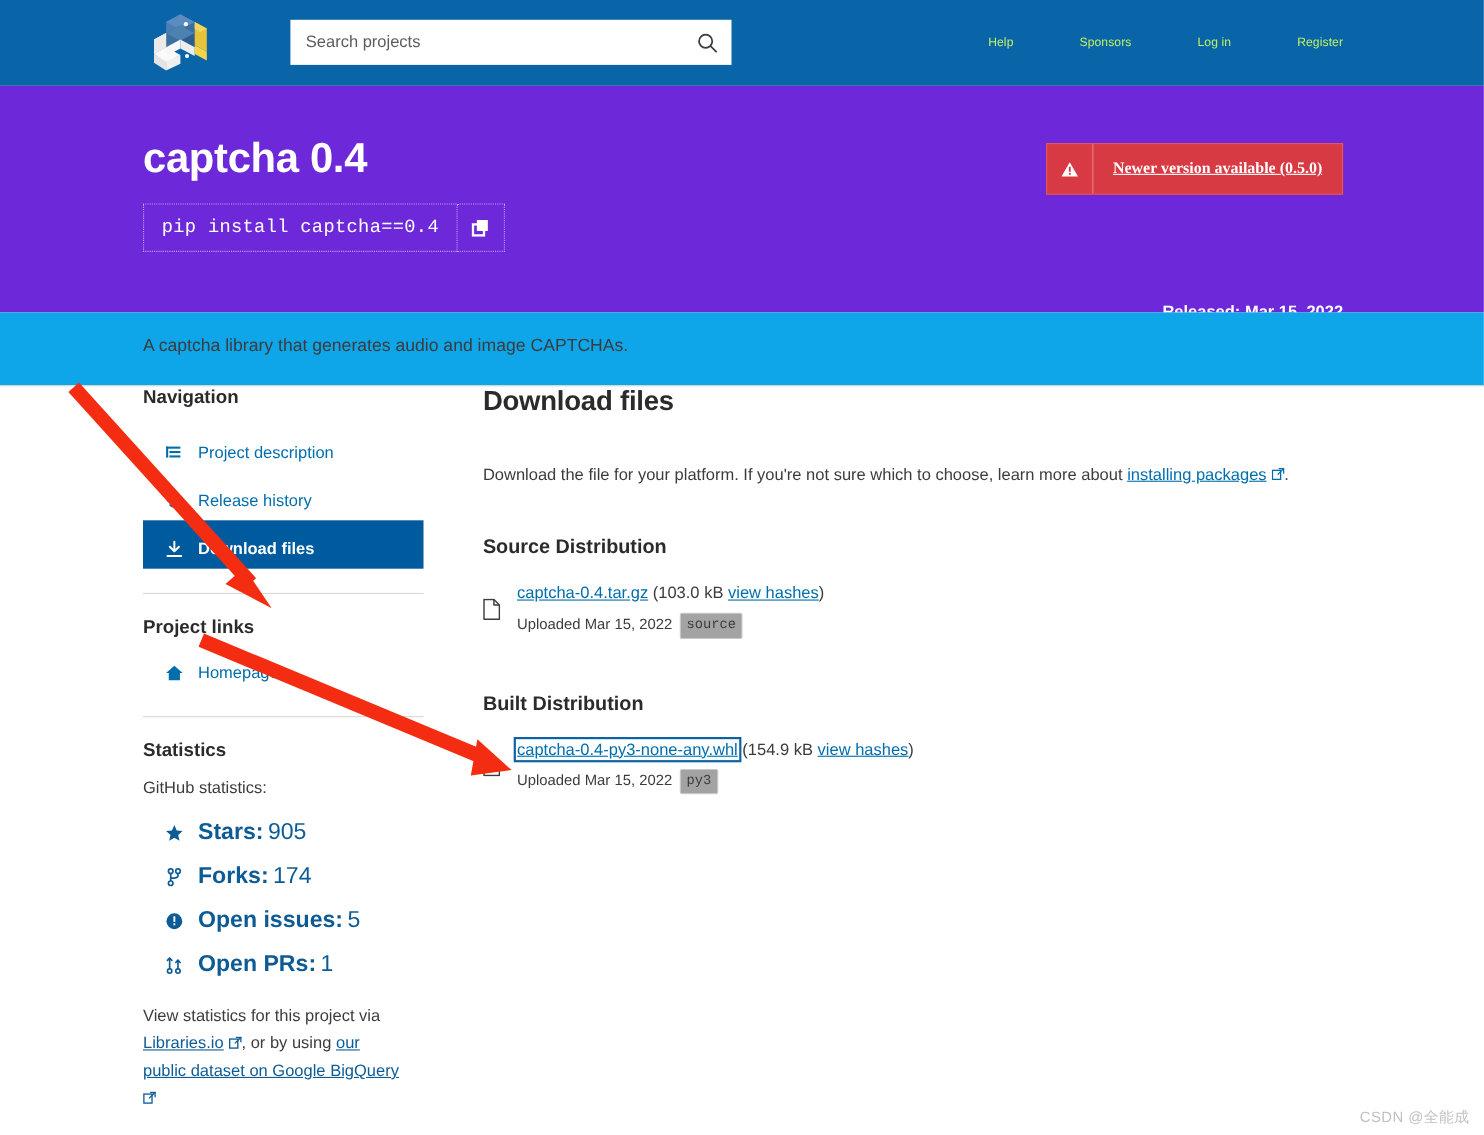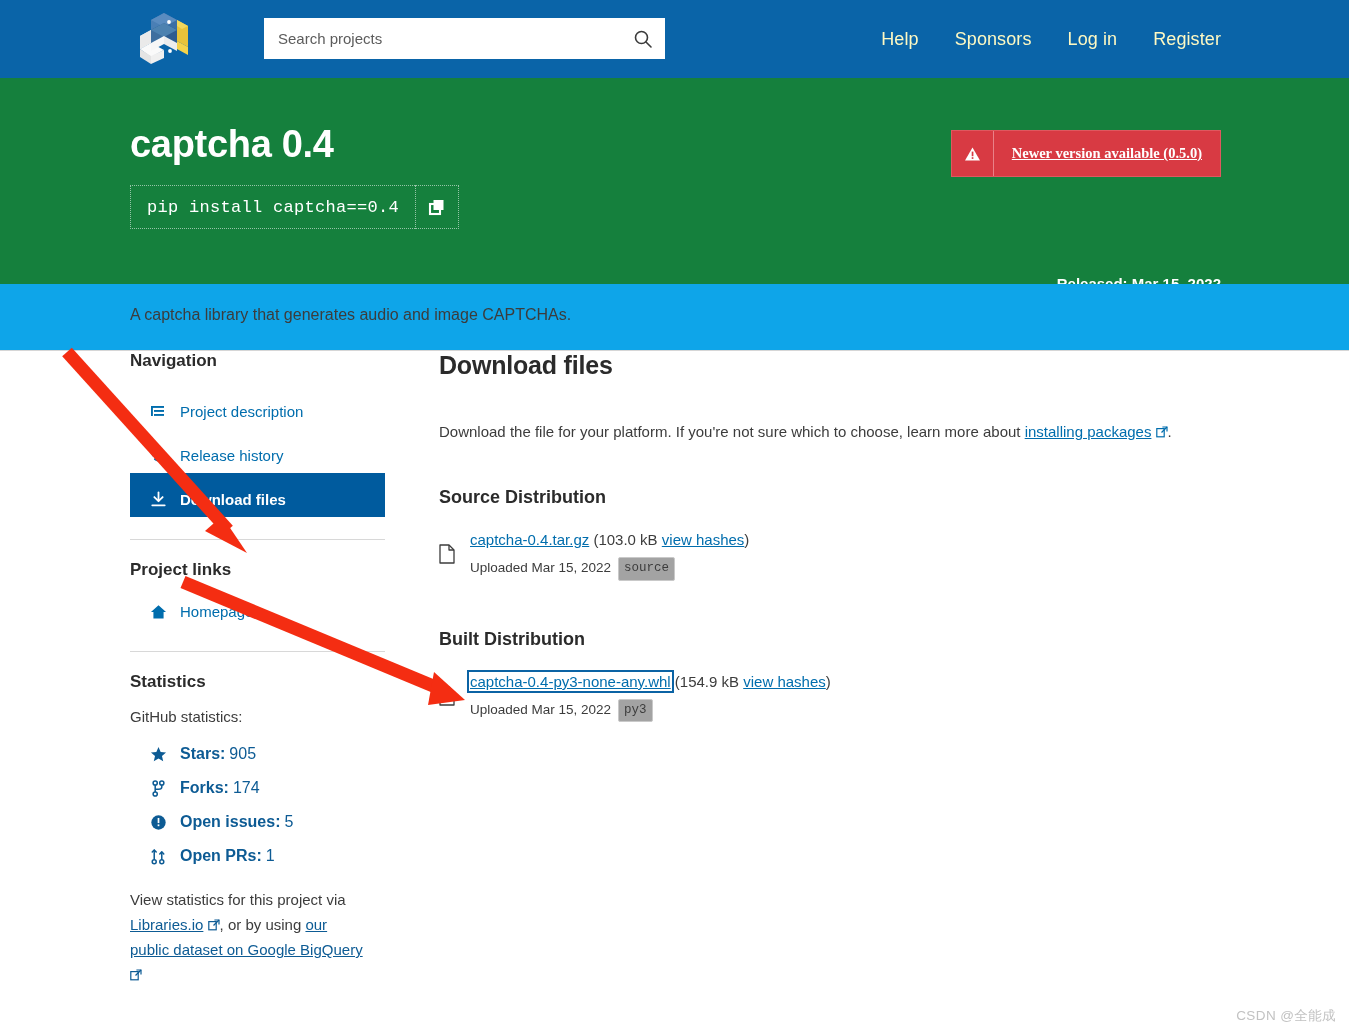--- a/index.html
+++ b/index.html
@@ -40,29 +40,29 @@
   .search-btn {
     width: 44px; height: 41px; border: none; background: transparent;
     display: flex; align-items: center; justify-content: center;
     cursor: pointer;
   }
   .header-nav {
     position: absolute; right: 128px; top: 0; height: 78px;
     display: flex; align-items: center; gap: 36px;
   }
   .header-nav a {
-    color: #fef9c3; text-decoration: none;
-    font-size: 18px; letter-spacing: .1px;
+    color: #bef264; text-decoration: none;
+    font-size: 11px; letter-spacing: .1px; margin-left: 24px;
   }
 
   
   .banner {
     position: absolute; top: 78px; left: 0;
     width: 1349px; height: 206px;
-    background: #15803d;
+    background: #6d28d9;
   }
   .pkg-title {
     position: absolute; left: 130px; top: 45px;
     color: #ffffff; font-size: 38px; font-weight: 700;
     letter-spacing: -0.3px;
   }
   .pip-box {
     position: absolute; left: 130px; top: 107px;
     height: 44px; display: flex; align-items: stretch;
   }
@@ -136,21 +136,21 @@
   .nav-icon { width: 20px; display: flex; align-items: center; justify-content: center; }
   .divider { height: 1px; background: #d8d8d8; margin: 22px 0 20px 0; width: 255px; }
   .link-item {
     display: flex; align-items: center; gap: 12px;
     padding: 9px 0 9px 18px;
     text-decoration: none; color: #006dad; font-size: 15px;
   }
   .stat-list { list-style: none; margin-top: 12px; }
   .stat-row {
     display: flex; align-items: center; gap: 12px;
-    padding: 8px 0 8px 18px; color: #0d5b94; font-size: 16px;
+    padding: 8px 0 8px 18px; color: #0d5b94; font-size: 21px;
   }
   .stat-row .lbl { font-weight: 700; }
   .stat-row .val { font-weight: 400; margin-left: 4px; }
   .gh-label { color: #3c3c3c; font-size: 15px; margin-top: 16px; }
   .stats-foot {
     color: #3c3c3c; font-size: 15px; line-height: 25px;
     margin-top: 14px; width: 240px;
   }
   .stats-foot a { color: #0d5b94; text-decoration: underline; }
 

